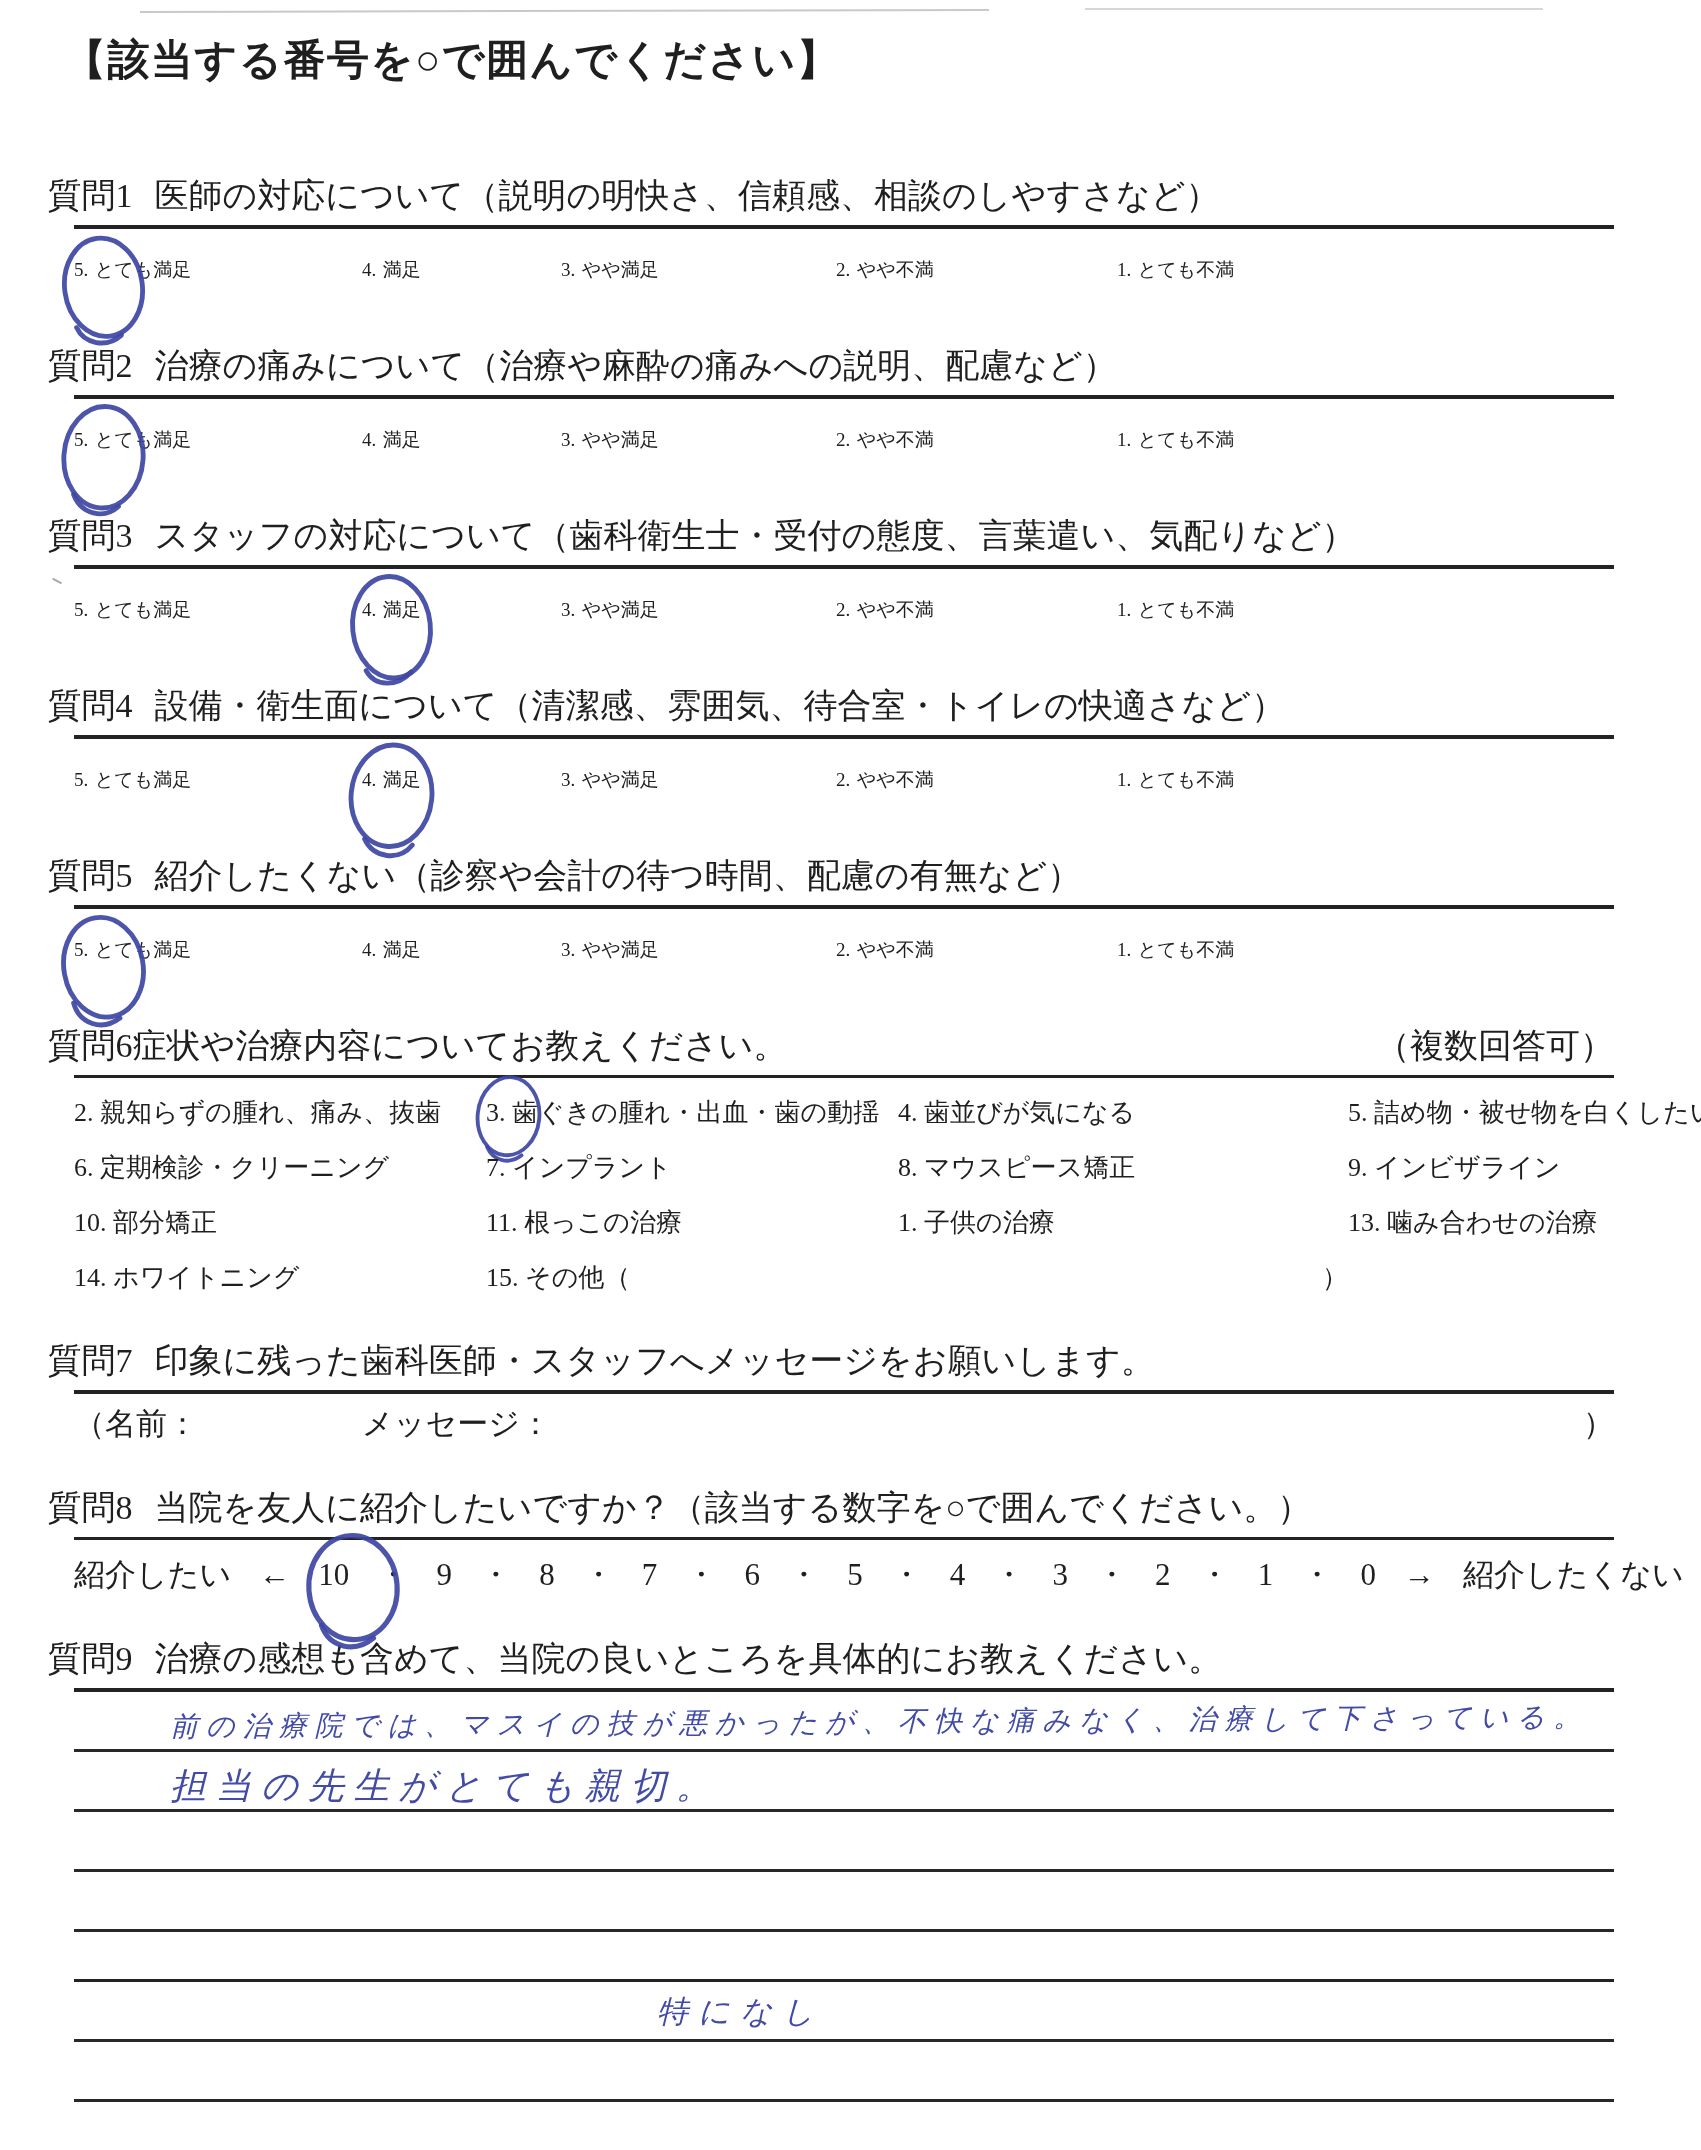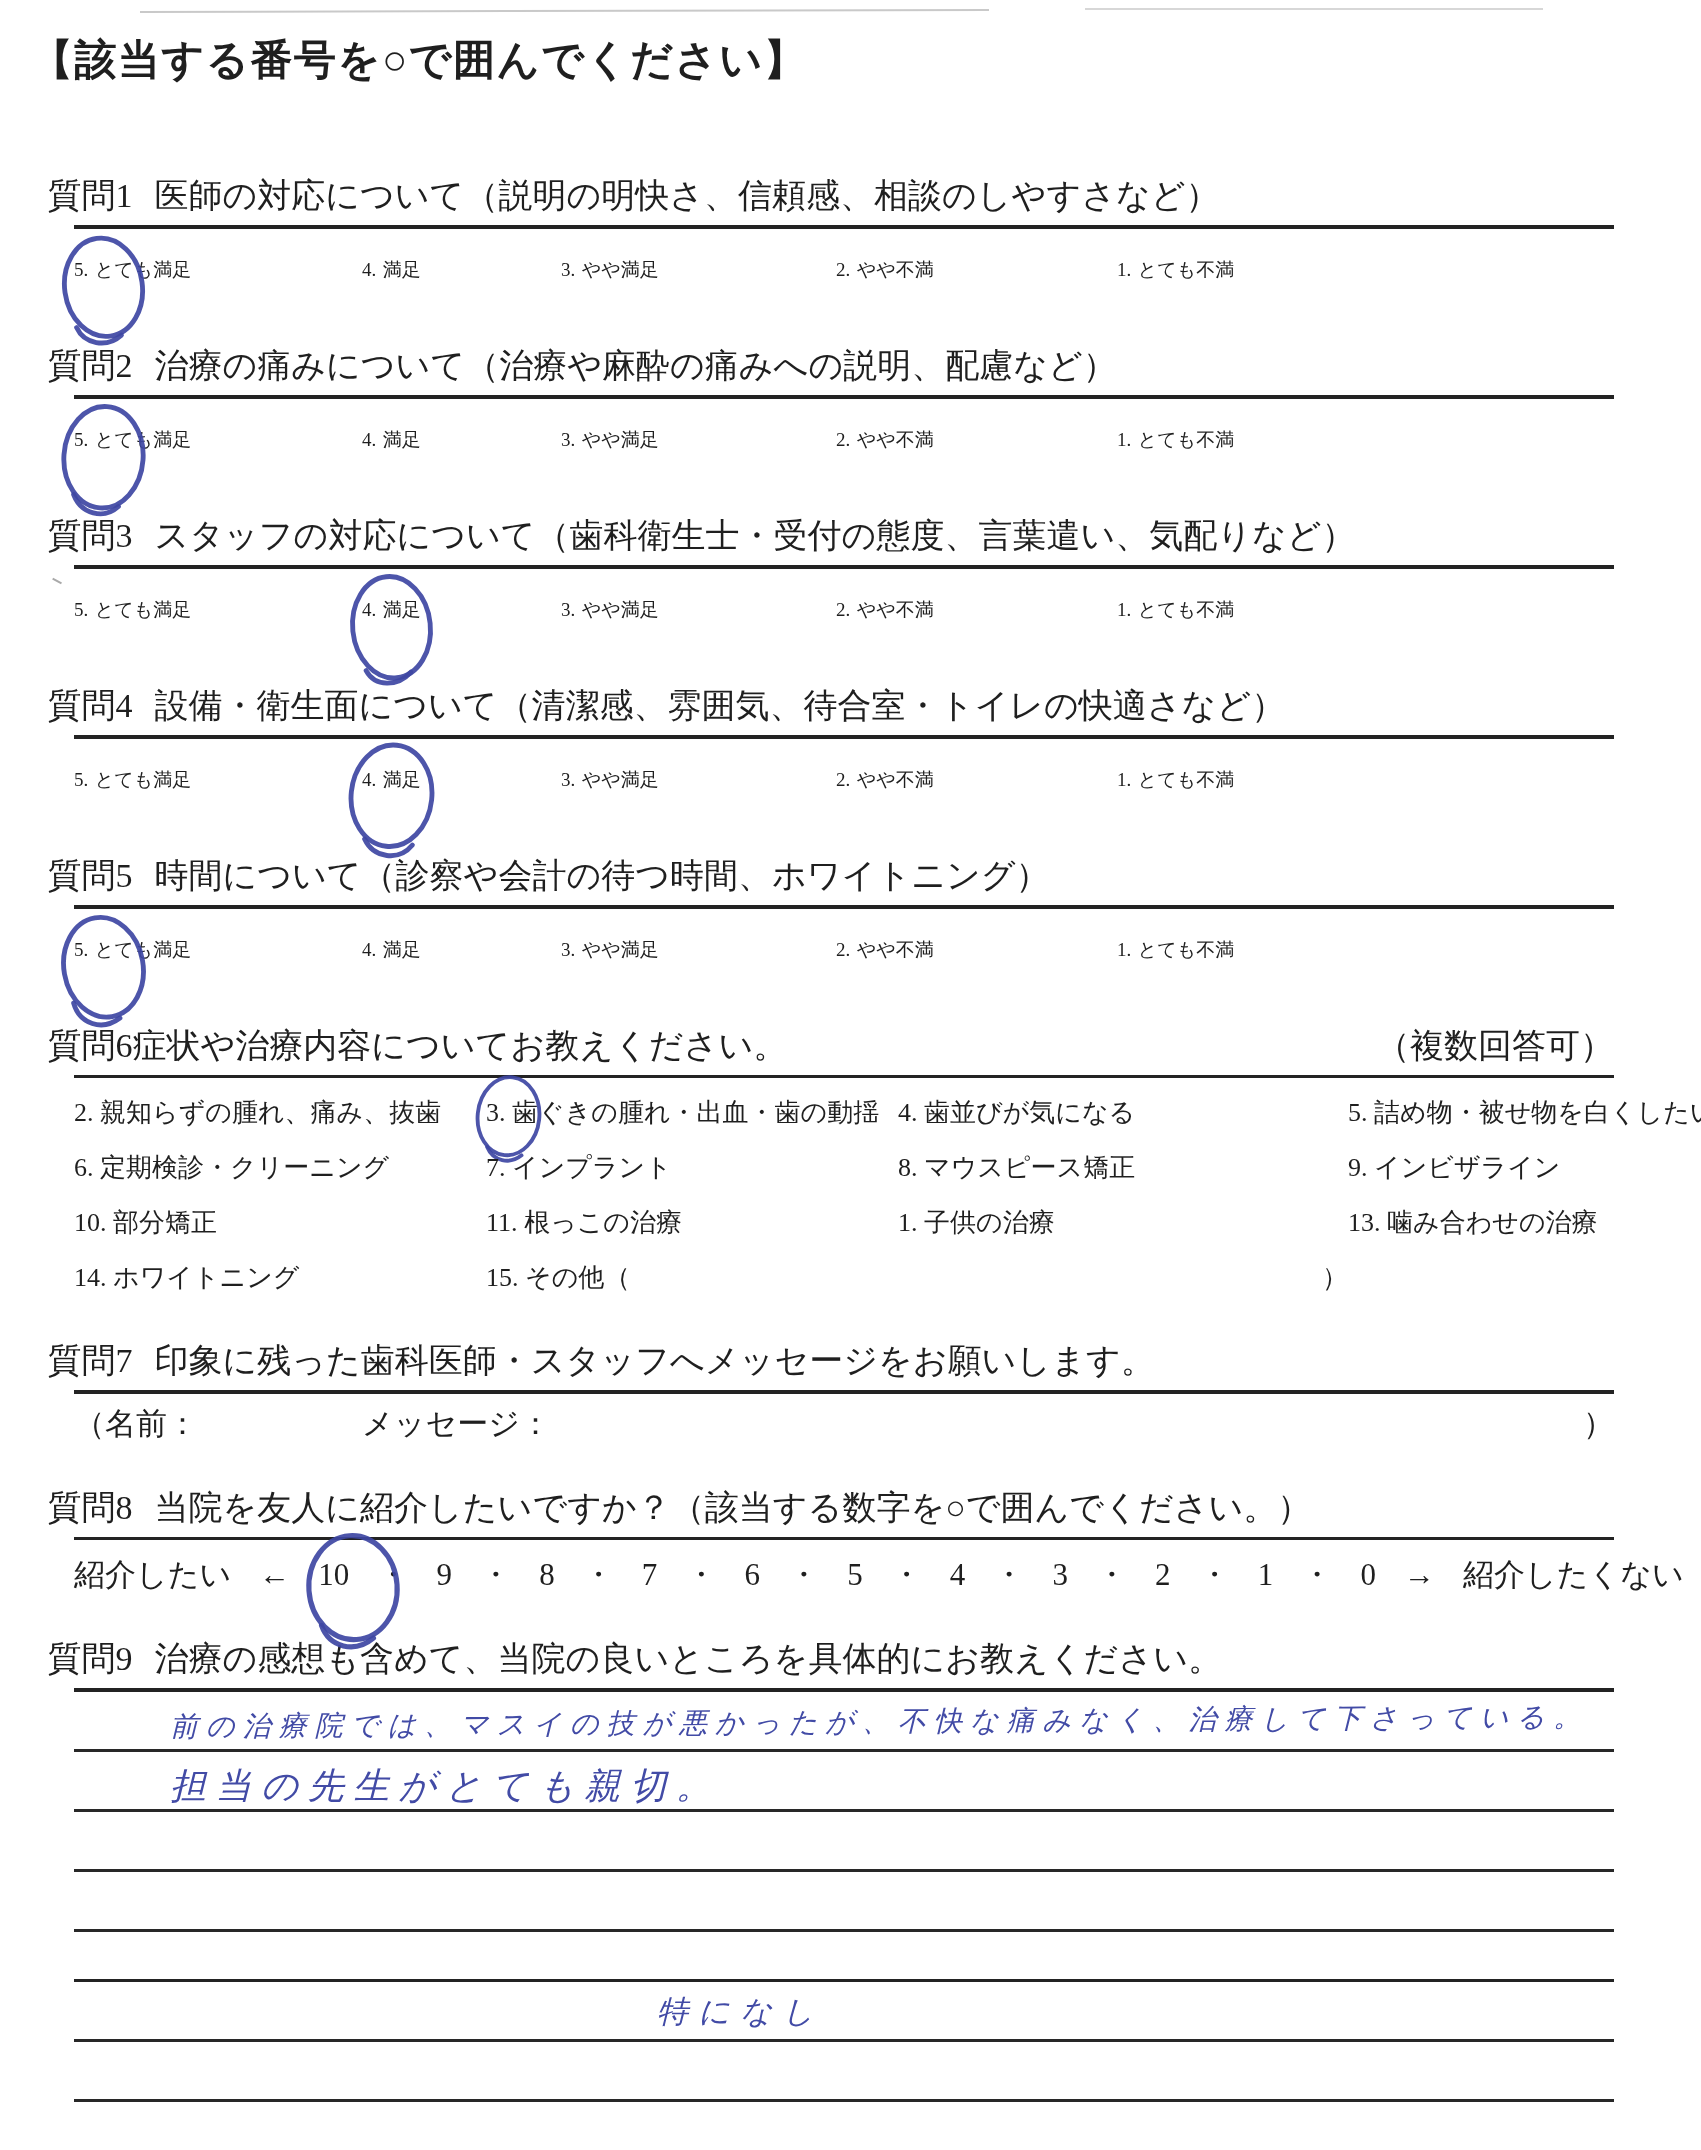--- a/index.html
+++ b/index.html
@@ -10,21 +10,21 @@
     font-family: "Liberation Serif", "DejaVu Serif", serif;
     position: relative;
     overflow: hidden;
   }
   
   .scan-a, .scan-b { position: absolute; height: 2.2px; background: #c9c9c9; }
   .scan-a { top: 10.3px; left: 140px; width: 849px; transform: rotate(-0.12deg); }
   .scan-b { top: 8px; left: 1085px; width: 458px; background: #d7d7d7; }
 
   .title {
-    padding: 32px 0 0 31px;
+    padding: 32px 0 0 64px;
     font-size: 42px;
     font-weight: 600;
     letter-spacing: 1.5px;
     white-space: nowrap;
   }
 
   .content { margin: 0 87px 0 74px; }
 
   .q { margin-top: 46px; }
   #q1 { margin-top: 87px; }
@@ -186,21 +186,21 @@
         <span class="num">4.</span><span>満足</span>
       </span>
       <span class="opt p2"><span class="num">3.</span><span>やや満足</span></span>
       <span class="opt p3"><span class="num">2.</span><span>やや不満</span></span>
       <span class="opt p4"><span class="num">1.</span><span>とても不満</span></span>
     </div>
   </section>
 
   <section class="q" id="q5">
     <div class="q-heading">
-      <span class="q-no">質問5</span><span>時間について（診察や会計の待つ時間、ホワイトニング）</span>
+      <span class="q-no">質問5</span><span>紹介したくない（診察や会計の待つ時間、配慮の有無など）</span>
     </div>
     <div class="rule"></div>
     <div class="opts">
       <span class="opt p0">
         <svg class="circ" viewBox="0 0 140 170">
             <ellipse cx="70" cy="82" rx="53" ry="67" transform="rotate(-10 70 82)"></ellipse>
             <path d="M30 130 C38 158 68 168 92 150"></path>
           </svg>
         <span class="num">5.</span><span>とても満足</span>
       </span>

